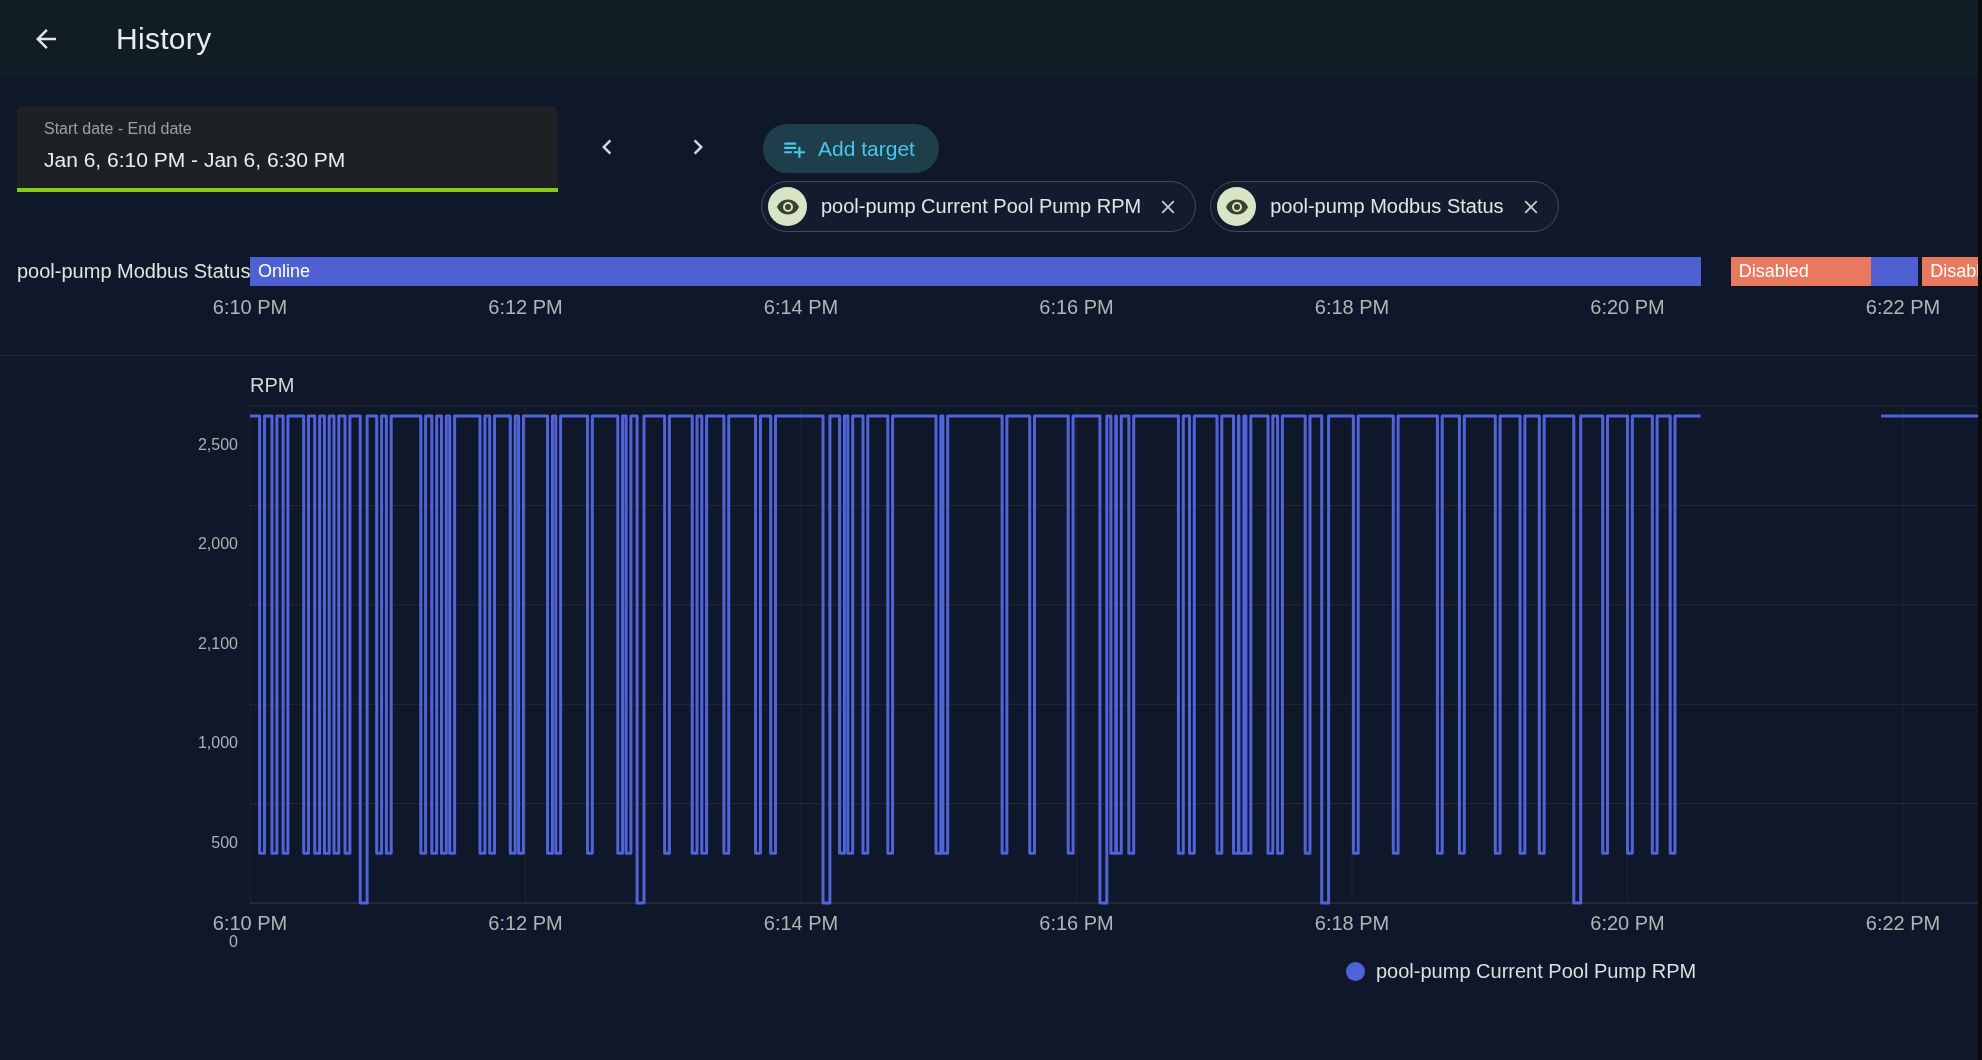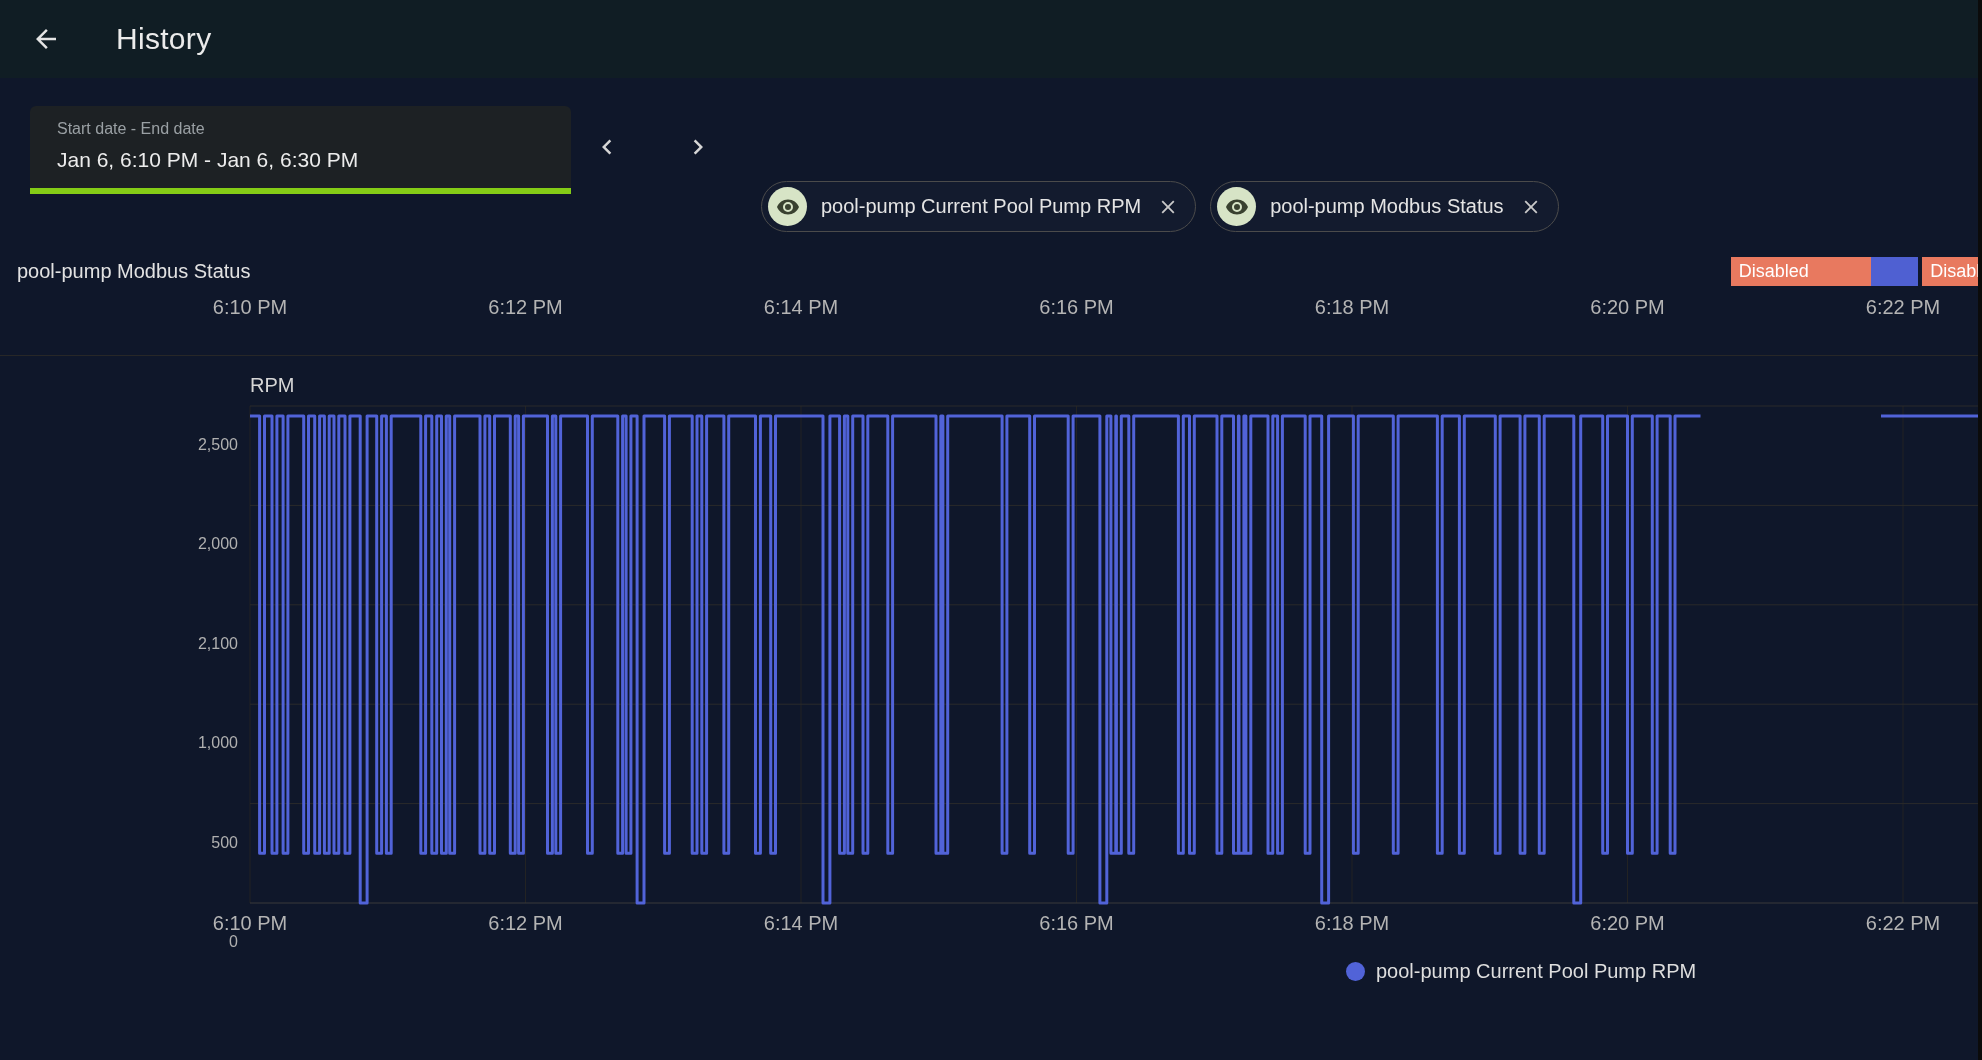--- a/index.html
+++ b/index.html
@@ -7,22 +7,22 @@
        font-family:"Liberation Sans",sans-serif;color:#e1e1e1;}
 
   
   .app-header{position:absolute;top:0;left:0;right:0;height:78px;background:#101d24;
               display:flex;align-items:center;}
   .back-btn{margin-left:22px;width:48px;height:48px;background:none;border:none;color:#e4e4e4;
             display:flex;align-items:center;justify-content:center;cursor:pointer;padding:0;}
   .app-title{margin:0 0 0 46px;font-size:30px;font-weight:400;color:#ebebeb;letter-spacing:.3px;}
 
   
-  .date-field{position:absolute;left:30px;top:106px;width:541px;height:82px;background:#1d2124;
-              border-radius:6px 6px 0 0;border-bottom:6px solid #84cc16;cursor:pointer;}
+  .date-field{position:absolute;left:17px;top:106px;width:541px;height:82px;background:#1d2124;
+              border-radius:6px 6px 0 0;border-bottom:4px solid #84cc16;cursor:pointer;}
   .df-label{position:absolute;left:27px;top:14px;font-size:16px;color:#9aa0a4;}
   .df-value{position:absolute;left:27px;top:42px;font-size:21px;color:#ececec;white-space:nowrap;}
 
   
   .nav-btn{position:absolute;top:123px;width:48px;height:48px;background:none;border:none;
            color:#d6d6d6;display:flex;align-items:center;justify-content:center;cursor:pointer;padding:0;}
   #prev-btn{left:583px;} #next-btn{left:674px;}
 
   
   .add-target{position:absolute;left:763px;top:124px;height:49px;display:flex;align-items:center;
@@ -85,20 +85,26 @@
     <svg width="30" height="30" viewBox="0 0 24 24" fill="currentColor">
         <path d="M15.4 7.4 14 6l-6 6 6 6 1.4-1.4L10.8 12z"></path>
       </svg>
   </button>
   <button class="nav-btn" id="next-btn">
     <svg width="30" height="30" viewBox="0 0 24 24" fill="currentColor">
         <path d="M8.6 16.6 10 18l6-6-6-6-1.4 1.4L13.2 12z"></path>
       </svg>
   </button>
 
+  <button class="add-target">
+    <svg width="26" height="26" viewBox="0 0 24 24" fill="currentColor">
+        <path d="M14 10H3v2h11v-2zm0-4H3v2h11V6zm4 8v-4h-2v4h-4v2h4v4h2v-4h4v-2h-4zM3 16h7v-2H3v2z"></path>
+      </svg>
+    <span>Add target</span>
+  </button>
 
   <div class="chips" id="chips">
       <div class="chip">
         <span class="chip-avatar">
           <svg width="24" height="24" viewBox="0 0 24 24" fill="currentColor">
             <path d="M12 4.5C7 4.5 2.7 7.6 1 12c1.7 4.4 6 7.5 11 7.5s9.3-3.1 11-7.5c-1.7-4.4-6-7.5-11-7.5zM12 17a5 5 0 1 1 0-10 5 5 0 0 1 0 10zm0-8a3 3 0 1 0 0 6 3 3 0 0 0 0-6z"></path>
           </svg>
         </span>
         <span class="chip-label">pool-pump Current Pool Pump RPM</span>
         <button class="chip-close">
@@ -117,20 +123,23 @@
         <button class="chip-close">
           <svg width="22" height="22" viewBox="0 0 24 24" fill="currentColor">
             <path d="M19 6.4 17.6 5 12 10.6 6.4 5 5 6.4 10.6 12 5 17.6 6.4 19 12 13.4 17.6 19 19 17.6 13.4 12z"></path>
           </svg>
         </button>
       </div>
     </div>
 
   <span class="entity-label">pool-pump Modbus Status</span>
   <div id="timeline-bar">
+      <div class="tl-seg" style="left: 0px; width: 1450.5px; background: rgb(79, 96, 210);">
+        <span>Online</span>
+      </div>
       <div class="tl-seg" style="left: 1480.8px; width: 140.5px; background: rgb(232, 121, 95);">
         <span>Disabled</span>
       </div>
       <div class="tl-seg" style="left: 1621.3px; width: 46.8px; background: rgb(79, 96, 210);"></div>
       <div class="tl-seg" style="left: 1672.3px; width: 71.6px; background: rgb(232, 121, 95);">
         <span>Disabled</span>
       </div>
     </div>
   <div id="timeline-axis">
       <span class="axis-label" style="left: 250px;">6:10 PM</span>

